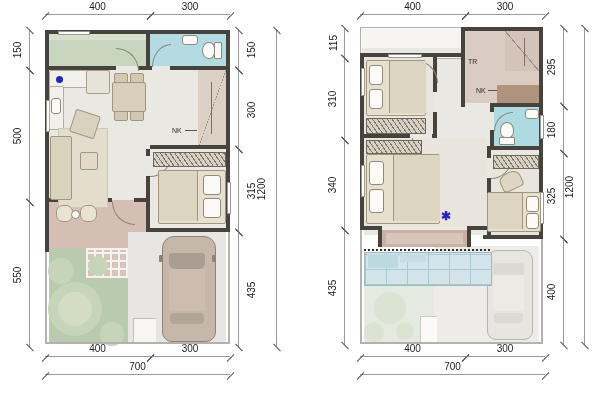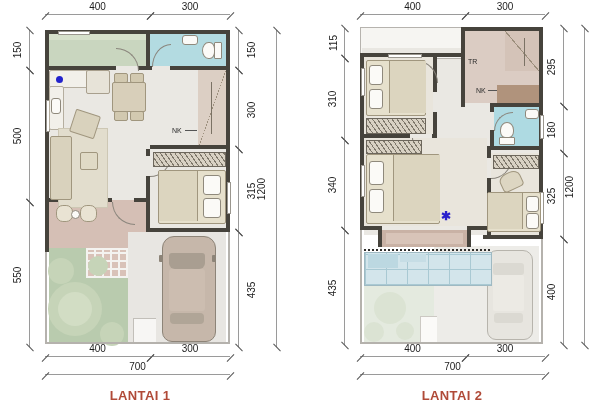--- a/index.html
+++ b/index.html
@@ -178,21 +178,20 @@
   <div class="dseg-h" style="left:45px;top:356px;width:105px;">
       <span class="dlbl">400</span>
     </div>
   <div class="dseg-h" style="left:150px;top:356px;width:80px;">
       <span class="dlbl">300</span>
     </div>
   <div class="dseg-h" style="left:45px;top:374px;width:185px;">
       <span class="dlbl">700</span>
     </div>
 
-  <div class="title" style="left:65px;top:388px;">LANTAI 1</div>
 
   <div class="room" style="left:434px;top:246px;width:105px;height:97px;background:#edece8;"></div>
   <div class="room" style="left:364px;top:284px;width:70px;height:59px;background:#e4eadf;"></div>
   <div class="gtree" style="left:374px;top:292px;width:32px;height:32px;"></div>
   <div class="gtree" style="left:364px;top:322px;width:20px;height:20px;"></div>
   <div class="gtree" style="left:396px;top:322px;width:18px;height:18px;"></div>
   <div class="room" style="left:420px;top:316px;width:16px;height:27px;background:#fbfaf8;border-left:1px solid #ccc9c3;border-top:1px solid #ccc9c3;"></div>
   <div class="abs" style="left:487px;top:250px;width:44px;height:88px;background:#e7e5df;border:1.5px solid #b7b4ac;border-radius:10px 10px 9px 9px;">
     <div class="abs" style="left:5px;top:12px;width:31px;height:12px;background:#dbd9d2;border-radius:3px;"></div>
     <div class="abs" style="left:5px;top:24px;width:31px;height:36px;background:#eceae4;border-radius:2px;"></div>
@@ -320,15 +319,14 @@
   <div class="dseg-h" style="left:360px;top:356px;width:105px;">
       <span class="dlbl">400</span>
     </div>
   <div class="dseg-h" style="left:465px;top:356px;width:80px;">
       <span class="dlbl">300</span>
     </div>
   <div class="dseg-h" style="left:360px;top:374px;width:185px;">
       <span class="dlbl">700</span>
     </div>
 
-  <div class="title" style="left:377px;top:388px;">LANTAI 2</div>
 
 </div>
 
 </body></html>

